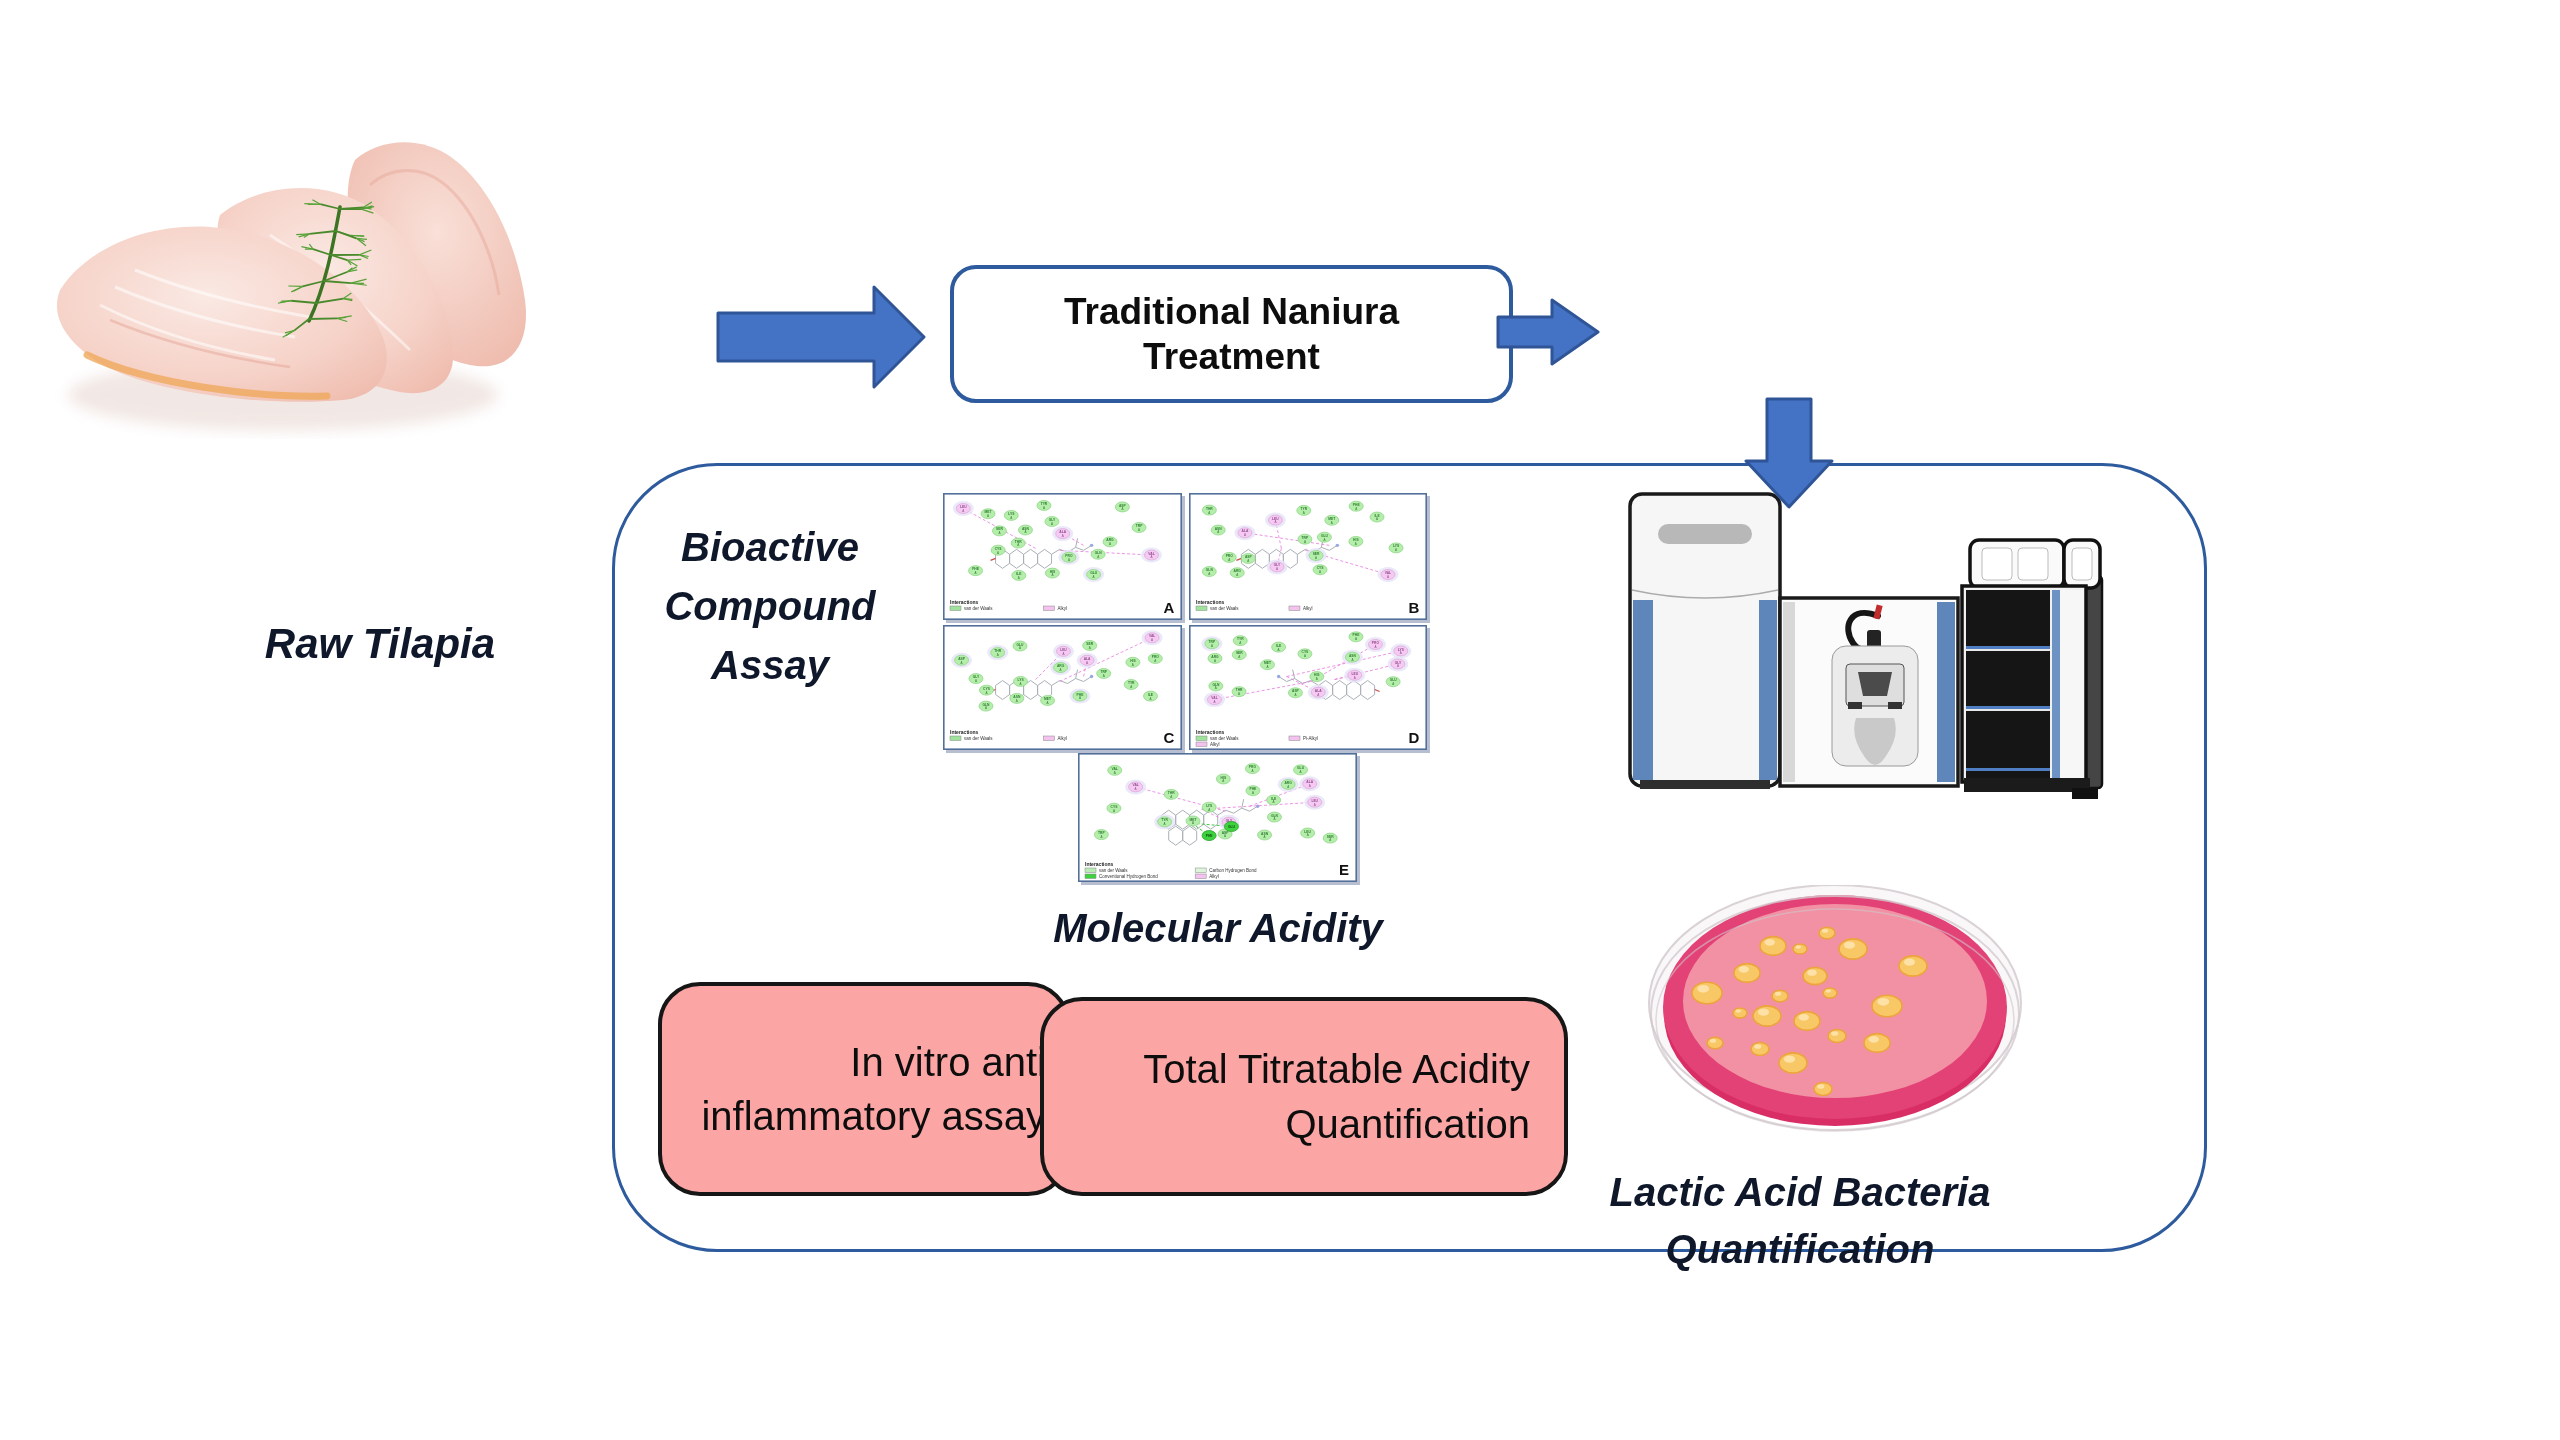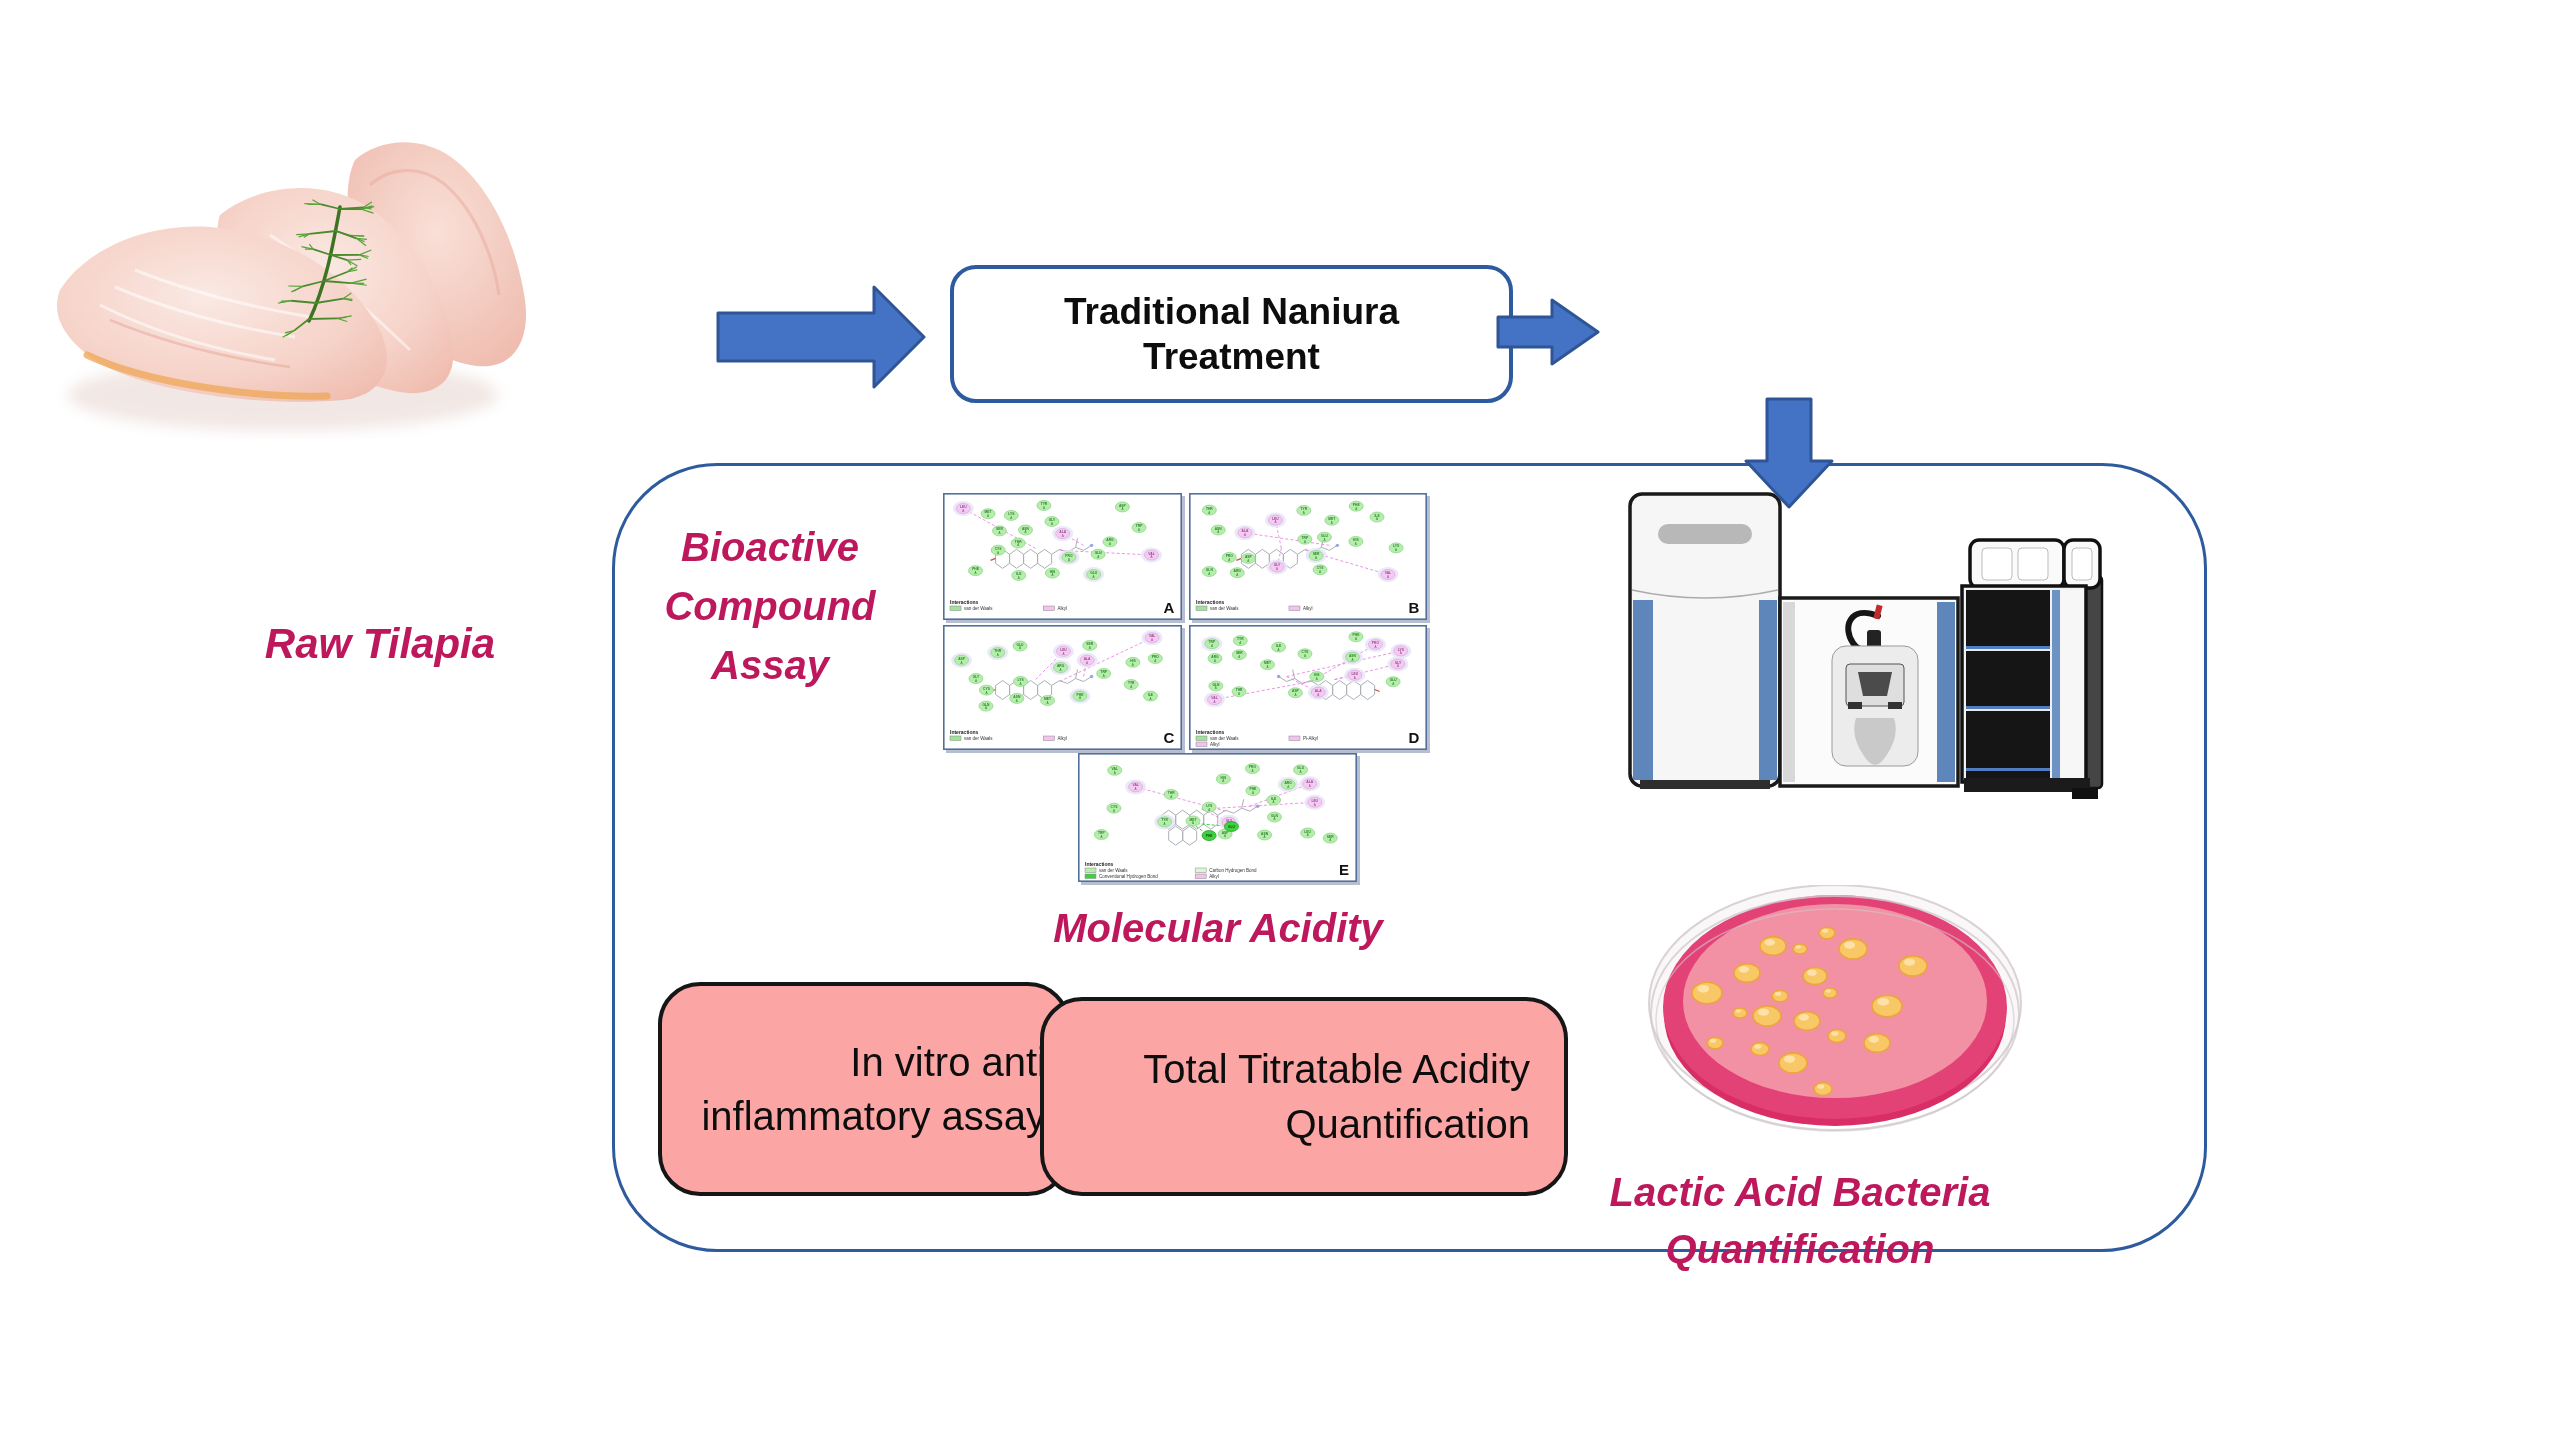--- a/index.html
+++ b/index.html
@@ -1,20 +1,20 @@
 <!DOCTYPE html>
 <html style="--arrow-fill: #4472C4; --arrow-stroke: #2F5597; --flow-border: #2e5b9d; --container-border: #2e5b9d; --black-border: #161616; --petri-rim: #e34276; --petri-agar: #f291a3;"><head>
 <meta charset="utf-8">
 <style>
   html,body{margin:0;padding:0;background:#ffffff;}
   #canvas{position:relative;width:2560px;height:1440px;background:#ffffff;overflow:hidden;
           font-family:"Liberation Sans", sans-serif;color:#111;}
   .abs{position:absolute;}
   
-  .caption{font-weight:bold;font-style:italic;color:#be185d;text-align:center;line-height:1.42;}
+  .caption{font-weight:bold;font-style:italic;color:#0f172a;text-align:center;line-height:1.42;}
   .cap-40{font-size:40px;}
   .cap-42{font-size:42px;margin-top:36px;}
   
   .flow-box{border:4px solid var(--flow-border);border-radius:26px;background:#fff;
             display:flex;align-items:center;justify-content:center;text-align:center;
             font-weight:bold;font-size:37px;line-height:1.22;color:#0d0d0d;}
   
   .method-box{border:4px solid var(--black-border);border-radius:42px;background:#fca5a5;
               display:flex;align-items:center;justify-content:center;text-align:right;
               font-weight:normal;font-size:40px;line-height:1.36;color:#0d0d0d;}

